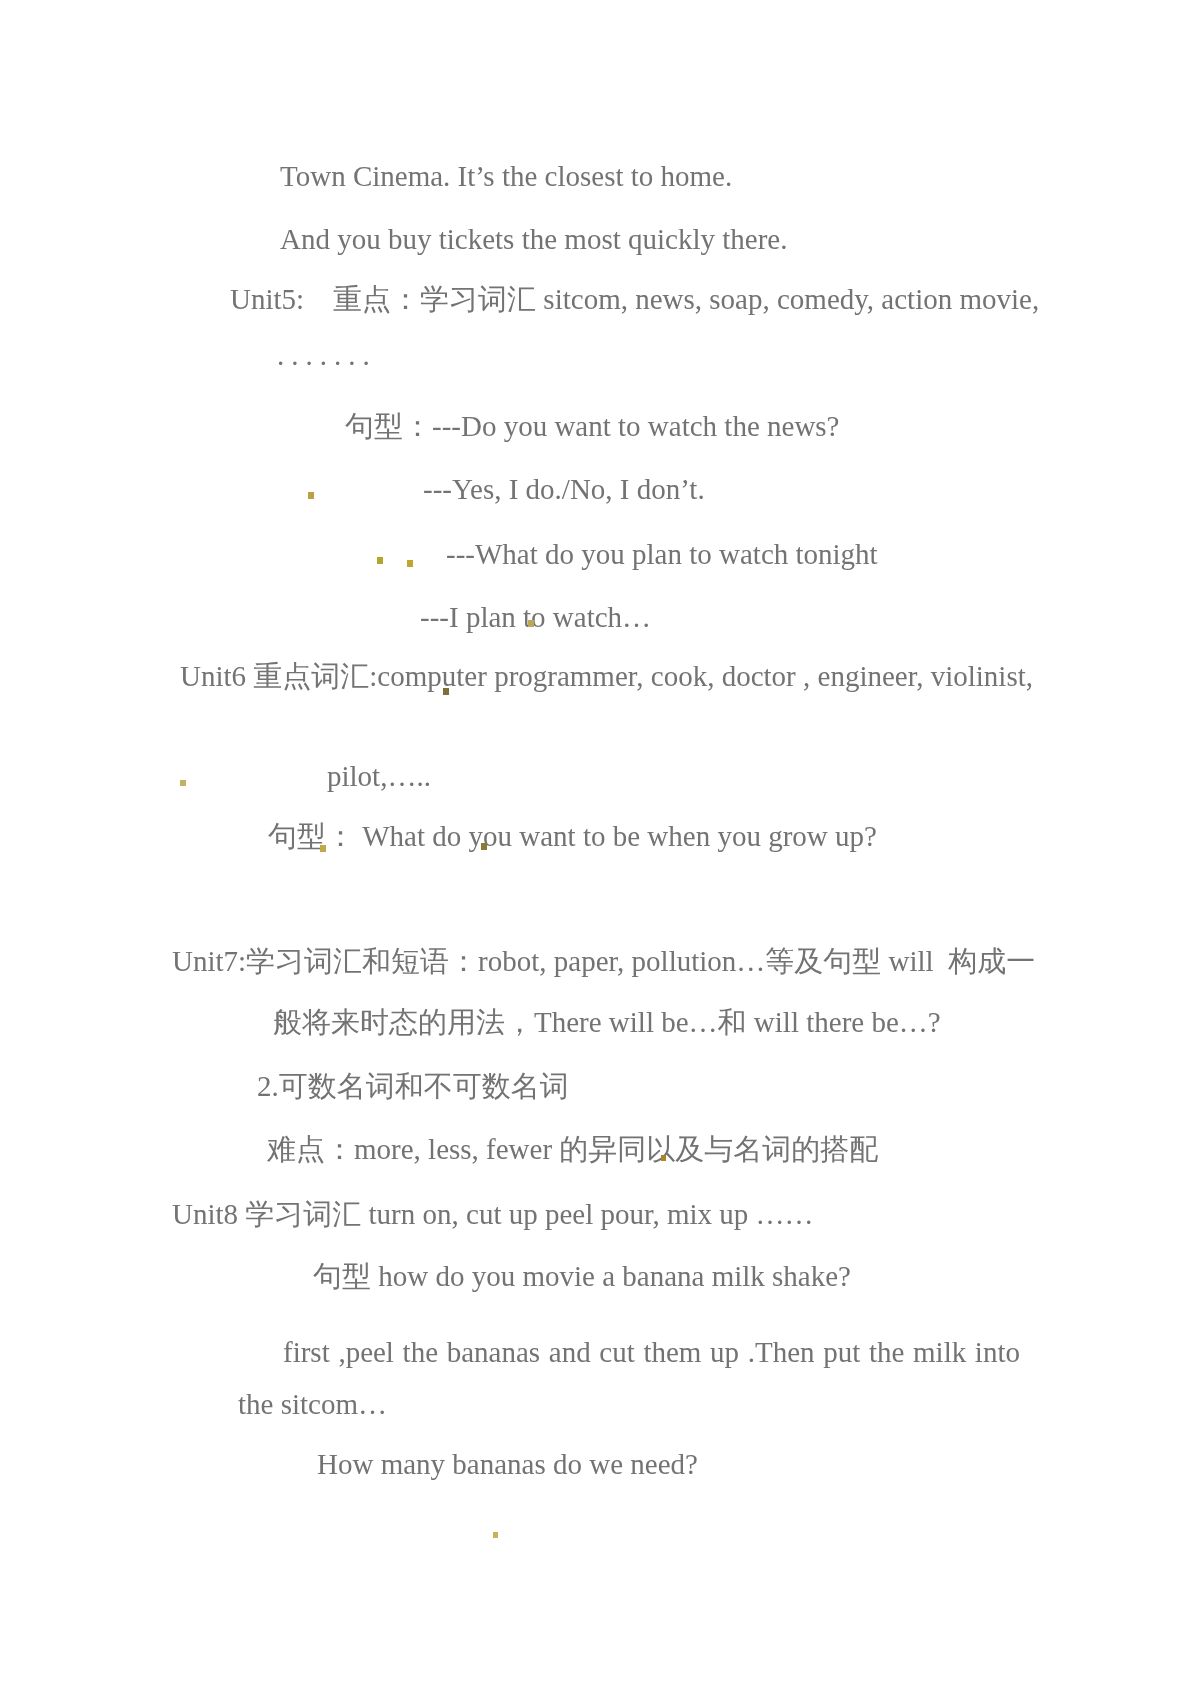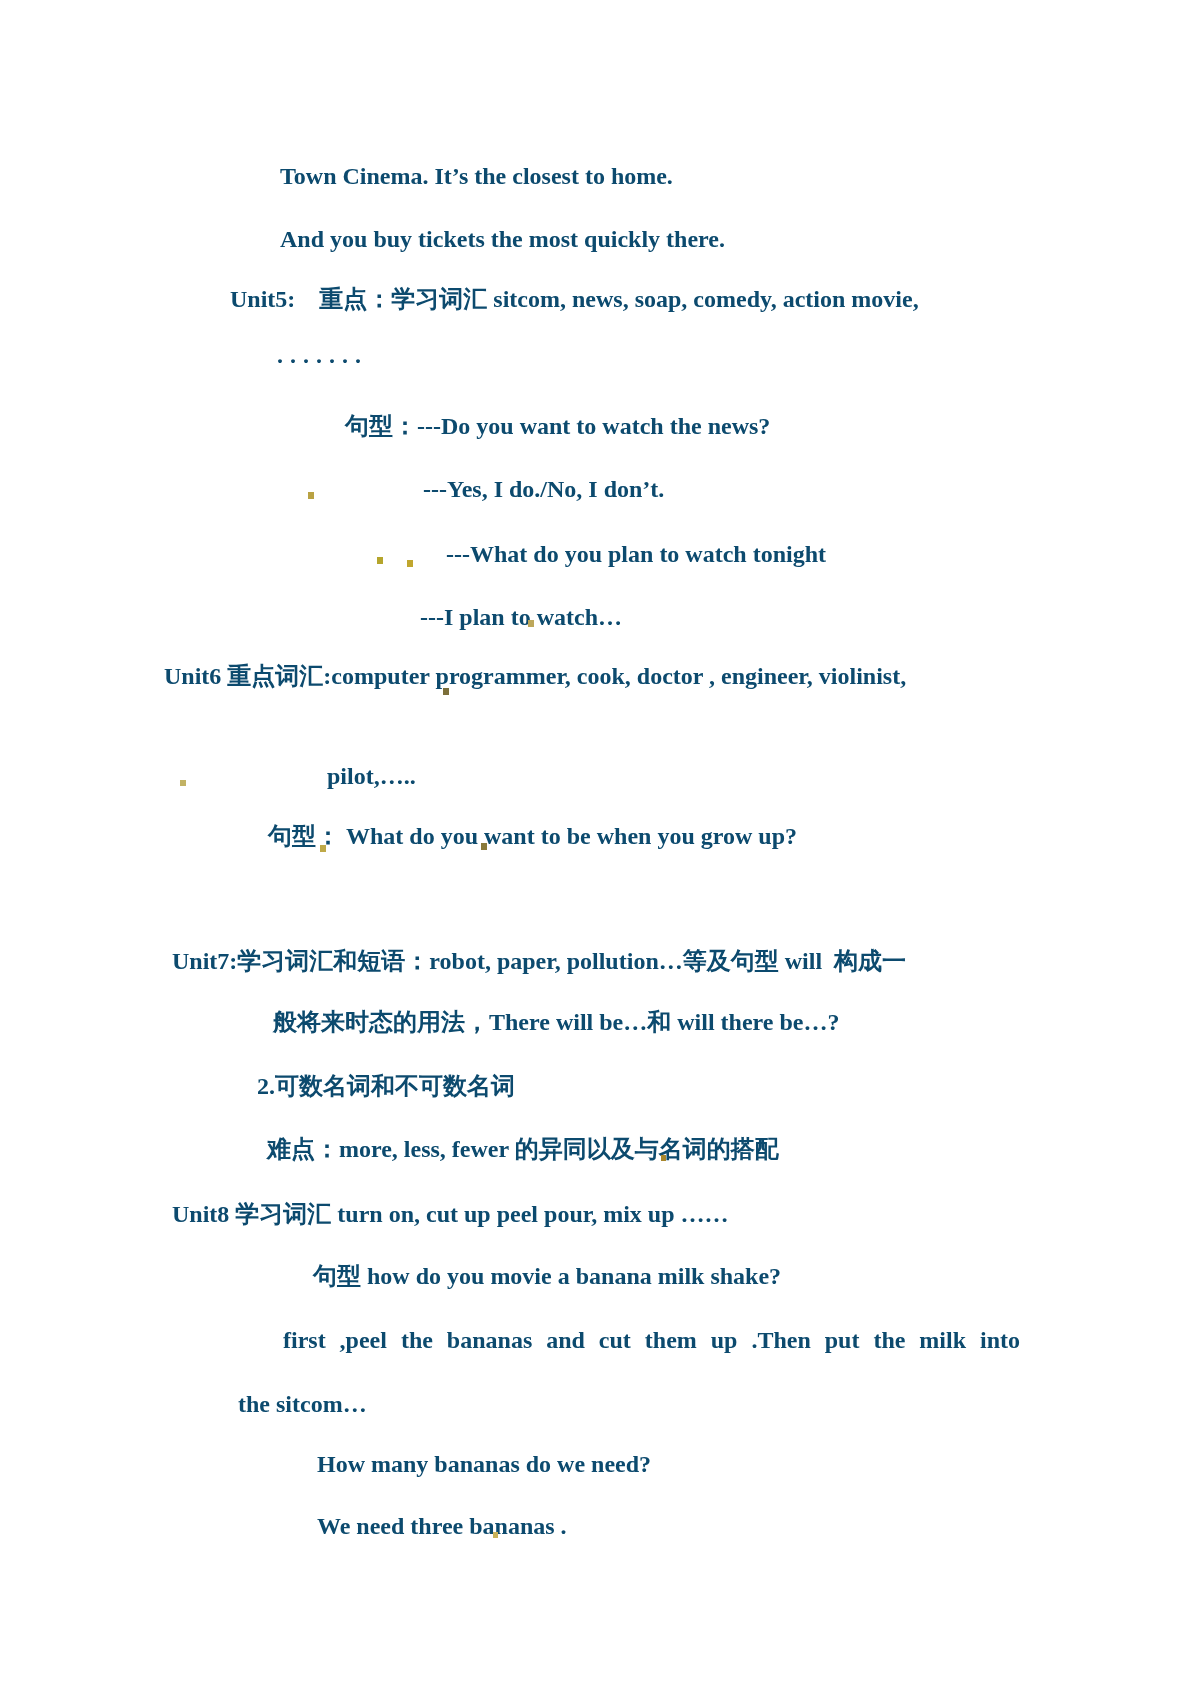--- a/index.html
+++ b/index.html
@@ -11,67 +11,66 @@
     position: relative;
     width: 1200px;
     height: 1698px;
     background: #ffffff;
     overflow: hidden;
     font-family: "Liberation Serif", "DejaVu Serif", serif;
     color: #000000;
   }
   .line {
     position: absolute;
-    font-size: 24px;
+    font-size: 29px;
     line-height: 36px;
     white-space: pre;
-    color: #0c4a6e;
-    font-weight: bold;
+    color: #737373;
   }
   
   .line.spread {
     letter-spacing: 7px;
   }
   
   .line.justify {
     white-space: normal;
     text-align: justify;
     text-align-last: justify;
+    margin-top: 12px;
   }
   
   .artifact-dot {
     position: absolute;
     display: block;
   }
 </style>
 </head>
 <body>
 
 <div class="page" id="doc-page" style="background: rgb(255, 255, 255); color: rgb(0, 0, 0);">
     <div class="line" style="left: 280px; top: 158px;">Town Cinema. It’s the closest to home.</div>
     <div class="line" style="left: 280px; top: 221px;">And you buy tickets the most quickly there.</div>
     <div class="line" style="left: 182px; top: 281px; margin-left: 48px;">Unit5:　重点：学习词汇 sitcom, news, soap, comedy, action movie,</div>
     <div class="line spread" style="left: 277px; top: 337px;">.......</div>
     <div class="line" style="left: 345px; top: 408px;">句型：---Do you want to watch the news?</div>
     <div class="line" style="left: 423px; top: 471px;">---Yes, I do./No, I don’t.</div>
     <div class="line" style="left: 446px; top: 536px;">---What do you plan to watch tonight</div>
     <div class="line" style="left: 420px; top: 599px;">---I plan to watch…</div>
-    <div class="line" style="left: 164px; top: 658px; text-align: center;">Unit6 重点词汇:computer programmer, cook, doctor , engineer, violinist,</div>
+    <div class="line" style="left: 180px; top: 658px; text-align: center;">Unit6 重点词汇:computer programmer, cook, doctor , engineer, violinist,</div>
     <div class="line" style="left: 327px; top: 758px;">pilot,…..</div>
     <div class="line" style="left: 268px; top: 818px; text-align: center;">句型： What do you want to be when you grow up?</div>
     <div class="line" style="left: 172px; top: 943px;">Unit7:学习词汇和短语：robot, paper, pollution…等及句型 will  构成一</div>
     <div class="line" style="left: 273px; top: 1004px;">般将来时态的用法，There will be…和 will there be…?</div>
     <div class="line" style="left: 257px; top: 1068px;">2.可数名词和不可数名词</div>
     <div class="line" style="left: 267px; top: 1131px;">难点：more, less, fewer 的异同以及与名词的搭配</div>
     <div class="line" style="left: 172px; top: 1196px;">Unit8 学习词汇 turn on, cut up peel pour, mix up ……</div>
     <div class="line" style="left: 313px; top: 1258px;">句型 how do you movie a banana milk shake?</div>
     <div class="line justify" style="left: 283px; top: 1322px; width: 737px;">first ,peel the bananas and cut them up .Then put the milk into</div>
     <div class="line" style="left: 238px; top: 1386px;">the sitcom…</div>
     <div class="line" style="left: 317px; top: 1446px;">How many bananas do we need?</div>
-    <div class="line" style="left: 317px; top: 1508px;">We need three bananas .</div>
     <span class="artifact-dot" style="left: 308px; top: 492px; width: 6px; height: 7px; background: rgb(185, 162, 67);"></span>
     <span class="artifact-dot" style="left: 377px; top: 557px; width: 6px; height: 7px; background: rgb(181, 165, 44);"></span>
     <span class="artifact-dot" style="left: 407px; top: 560px; width: 6px; height: 7px; background: rgb(192, 166, 46);"></span>
     <span class="artifact-dot" style="left: 528px; top: 620px; width: 6px; height: 7px; background: rgb(189, 167, 90);"></span>
     <span class="artifact-dot" style="left: 443px; top: 688px; width: 6px; height: 7px; background: rgb(124, 111, 58);"></span>
     <span class="artifact-dot" style="left: 180px; top: 780px; width: 6px; height: 6px; background: rgb(194, 178, 100);"></span>
     <span class="artifact-dot" style="left: 320px; top: 845px; width: 6px; height: 7px; background: rgb(191, 169, 72);"></span>
     <span class="artifact-dot" style="left: 481px; top: 843px; width: 6px; height: 7px; background: rgb(138, 122, 58);"></span>
     <span class="artifact-dot" style="left: 661px; top: 1155px; width: 5px; height: 6px; background: rgb(168, 134, 44);"></span>
     <span class="artifact-dot" style="left: 493px; top: 1532px; width: 5px; height: 6px; background: rgb(200, 178, 90);"></span>

